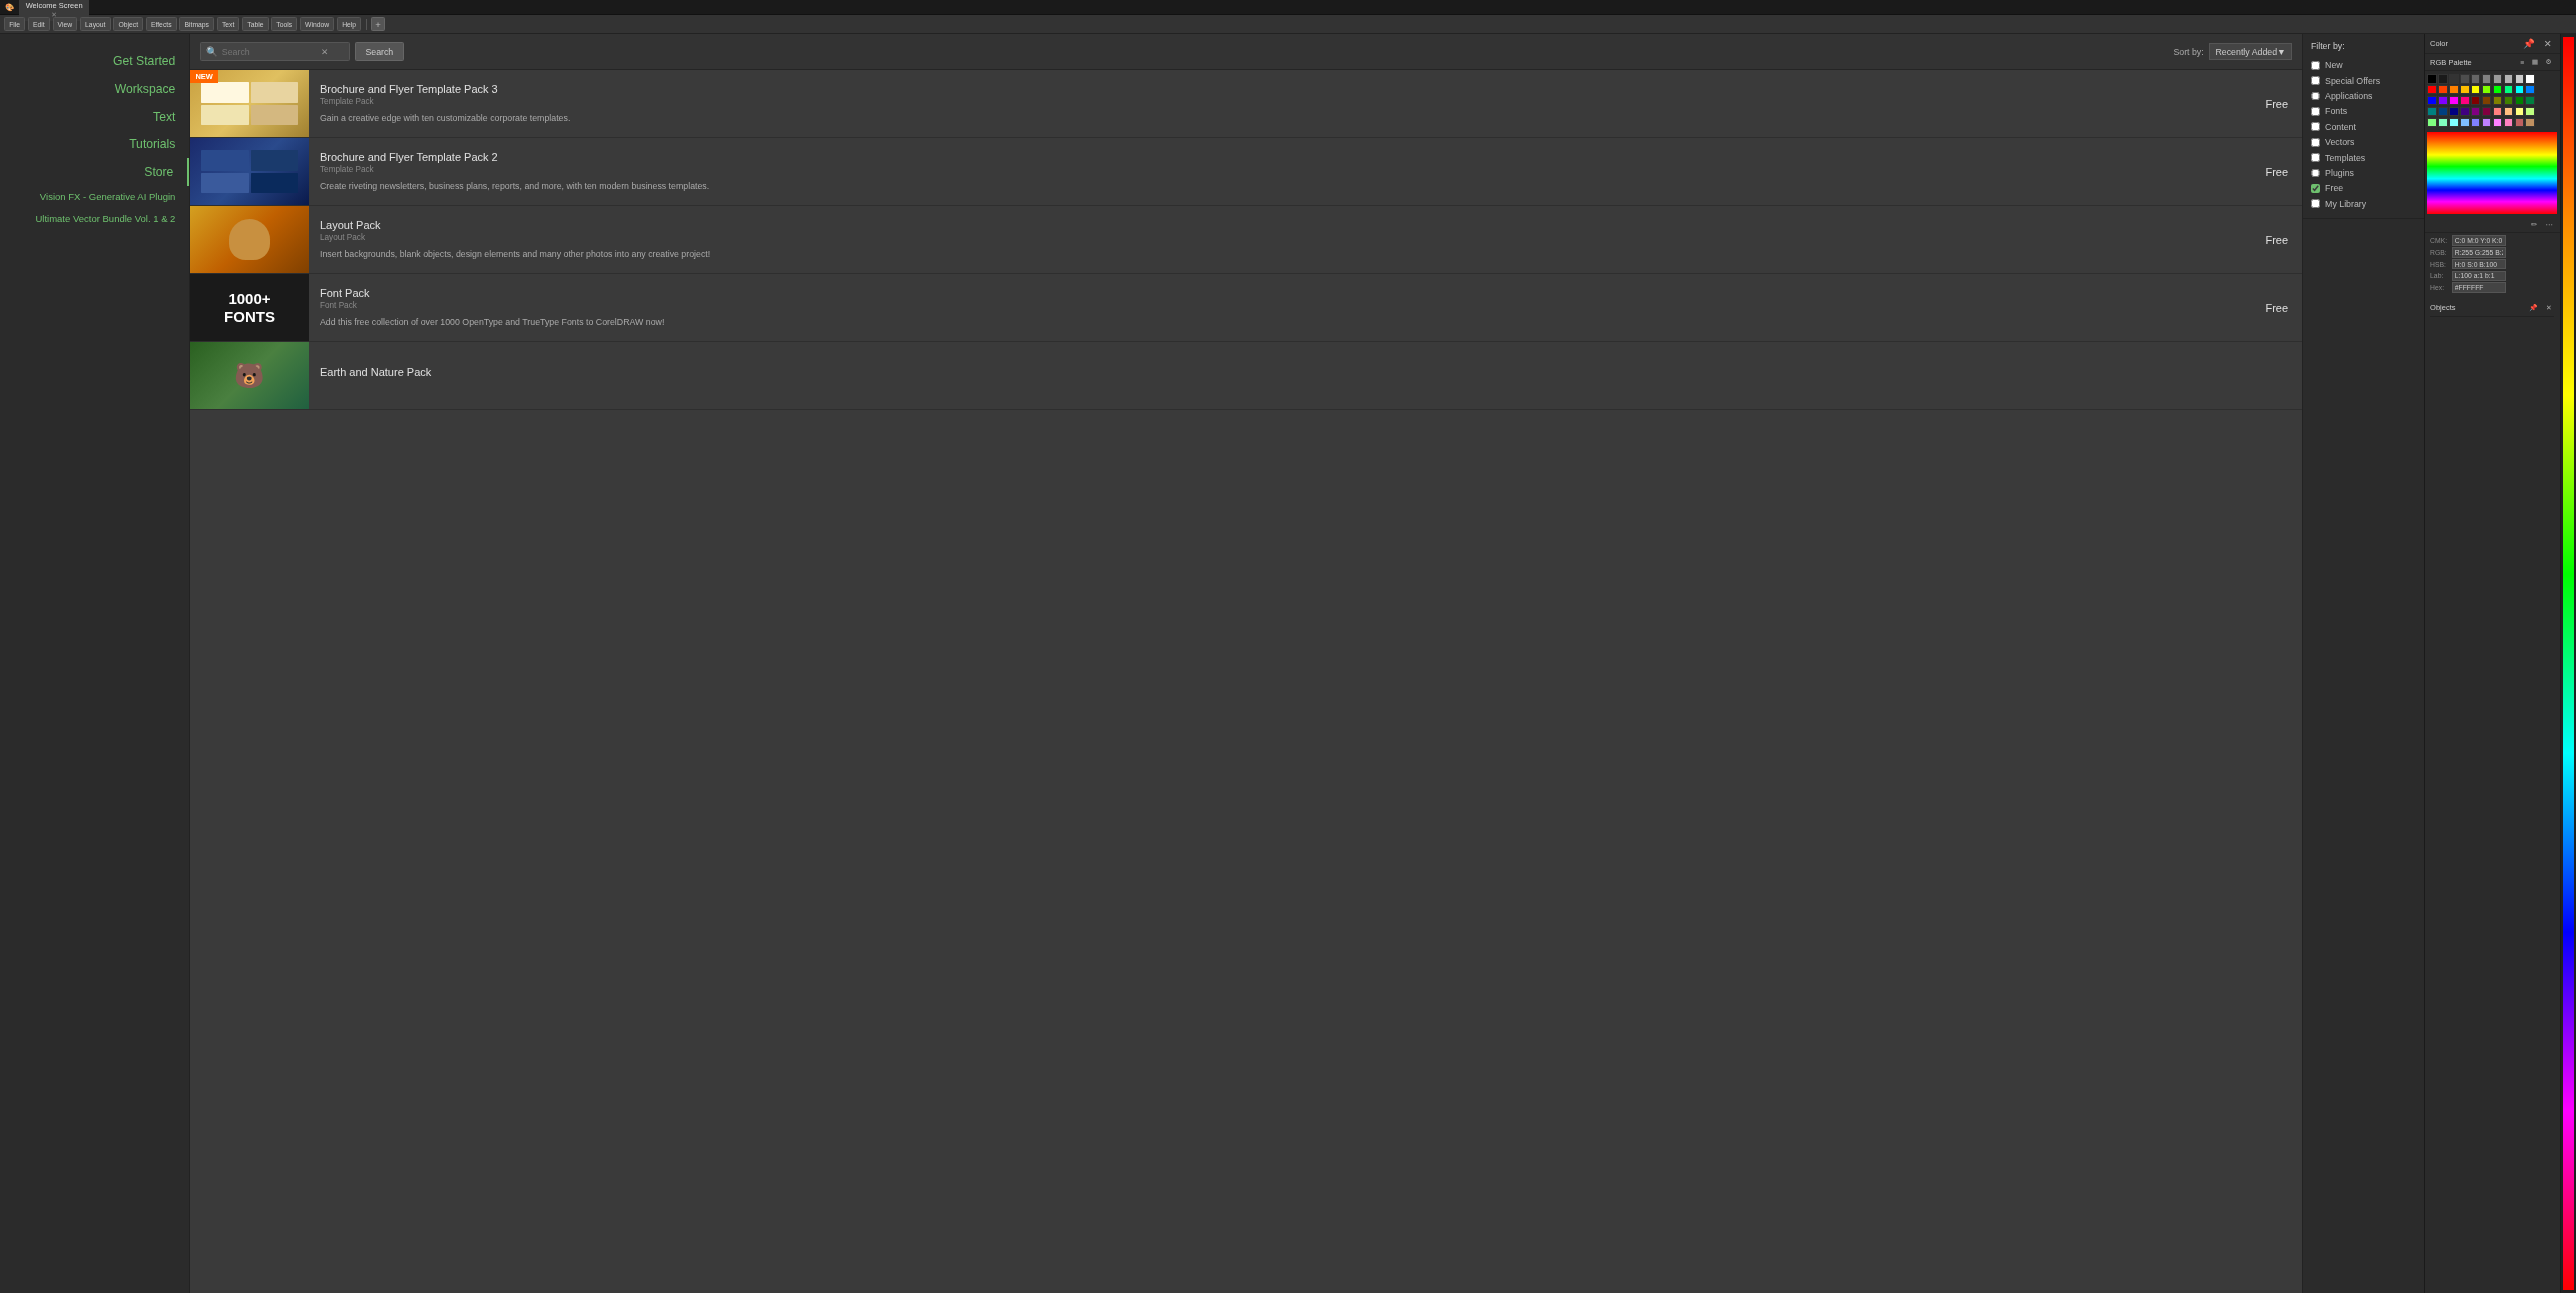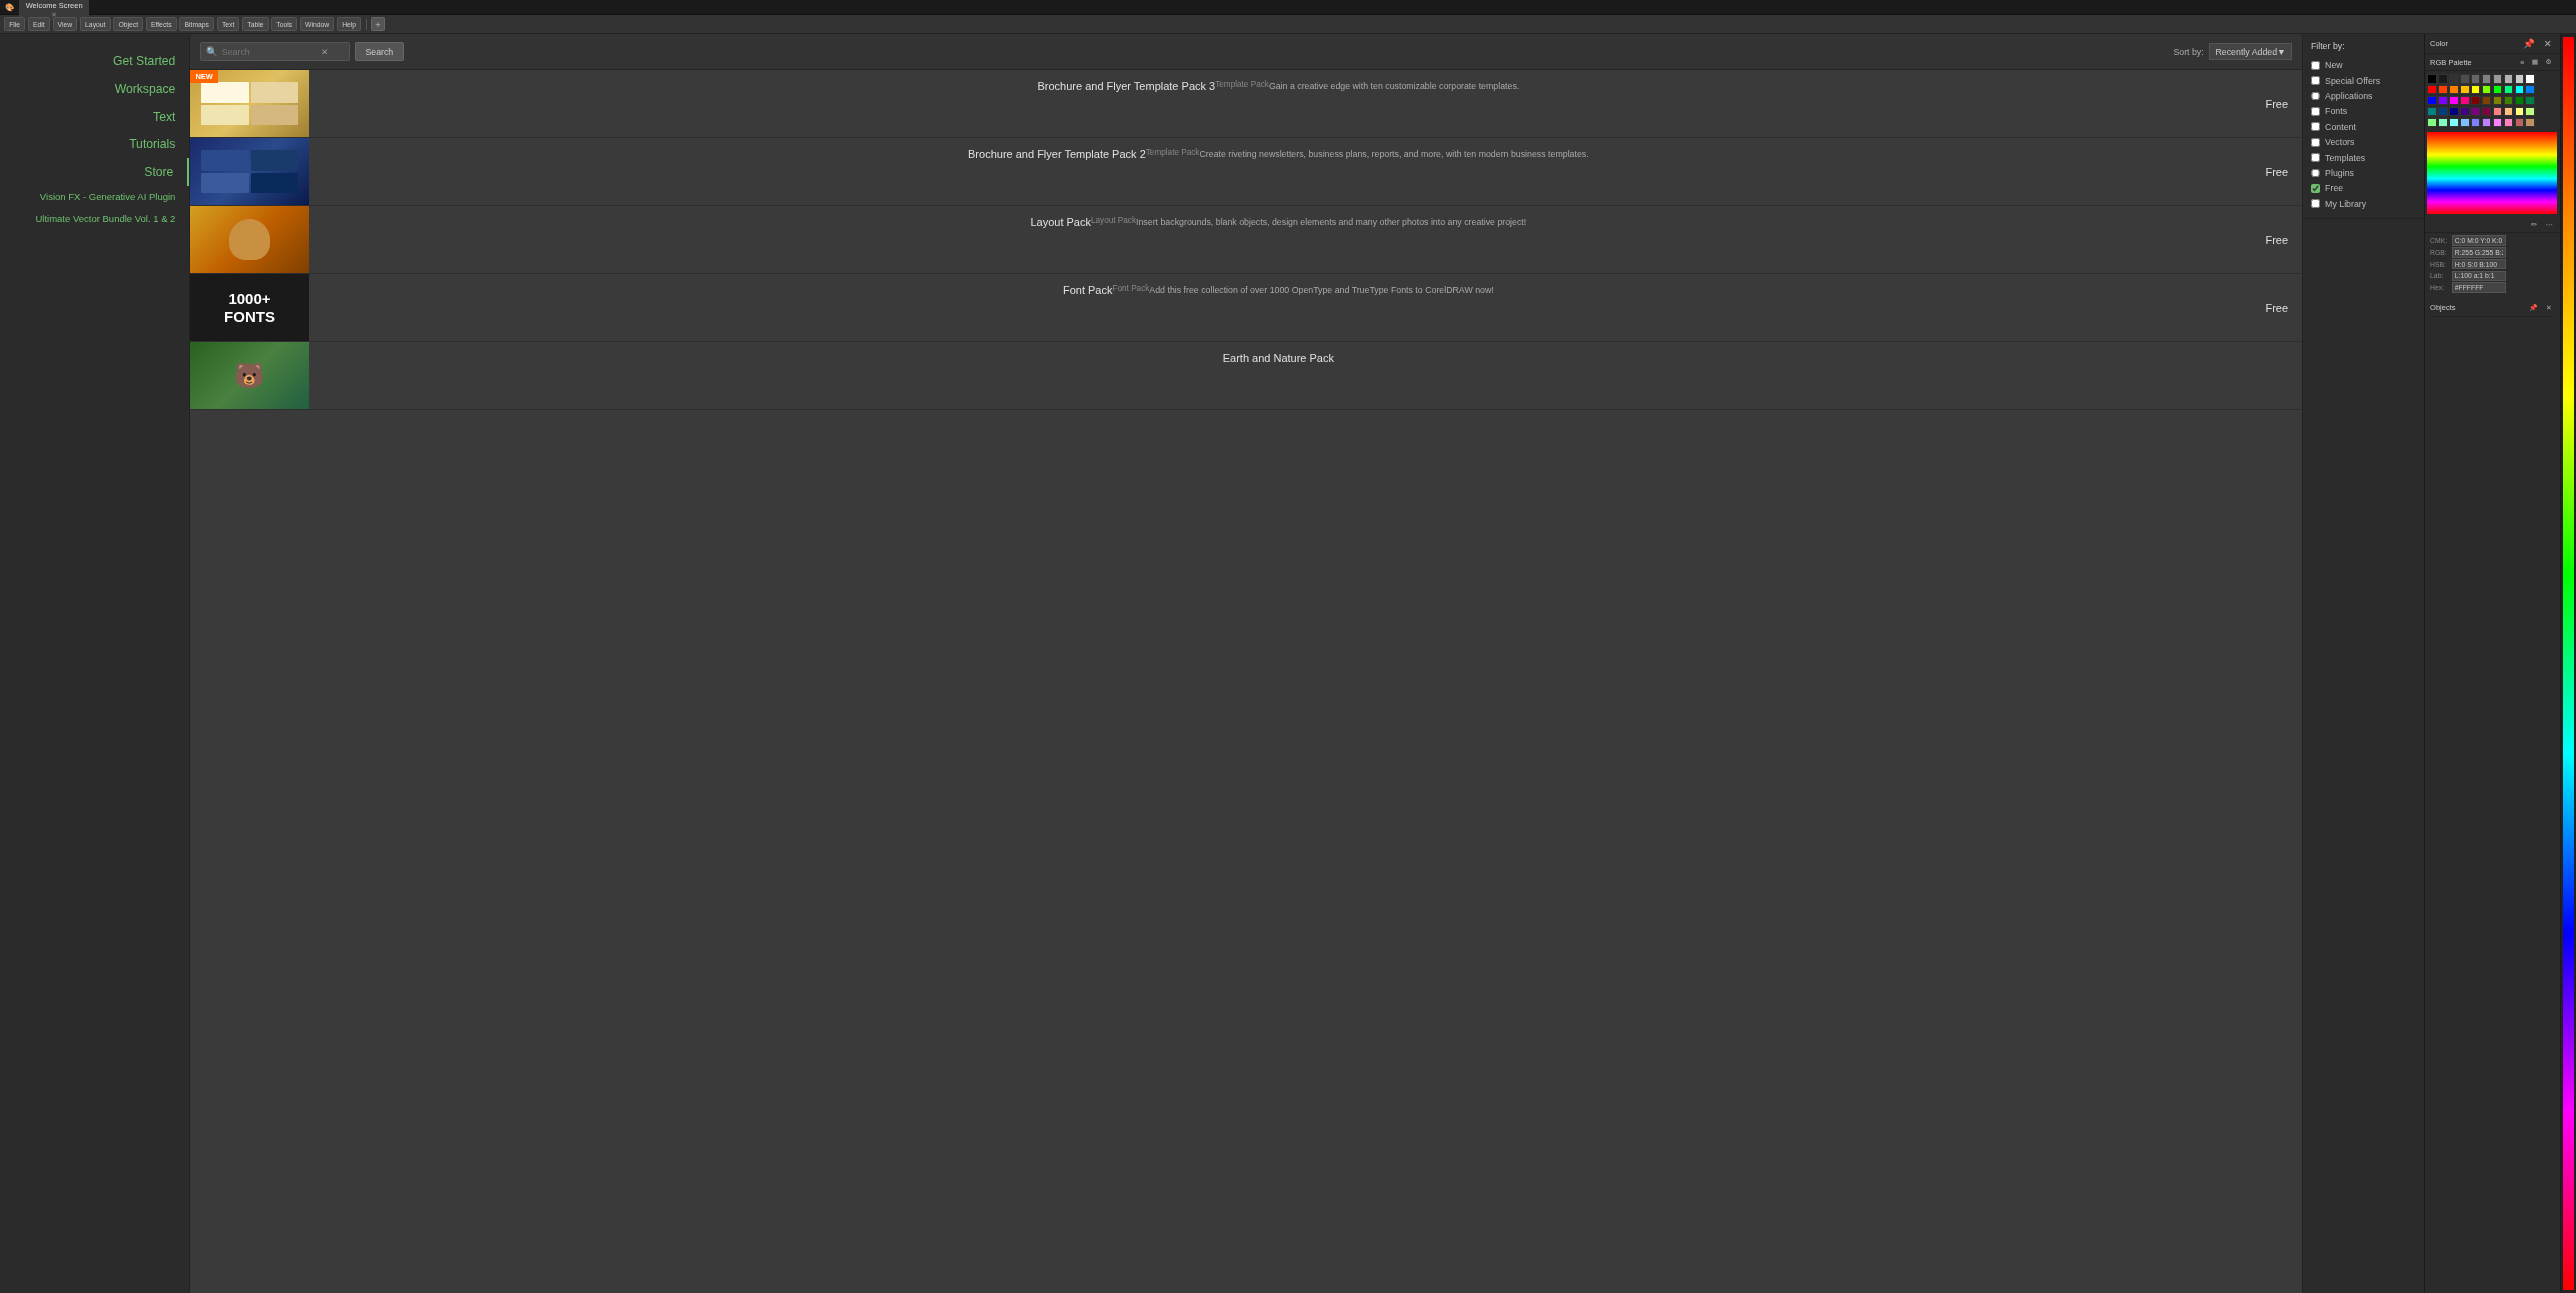--- a/index.html
+++ b/index.html
@@ -228,21 +228,21 @@
       color: #fff;
       font-size: 7.5px;
       font-weight: bold;
       padding: 2px 5.4px;
       z-index: 1;
     }
     .item-info {
       flex: 1;
       padding: 9.5px 11px;
       display: flex;
-      flex-direction: row;
+      flex-direction: column;
       justify-content: center;
     }
     .item-title {
       font-size: 11px;
       color: #e0e0e0;
       font-weight: 400;
       margin-bottom: 2.7px;
     }
     .item-subtitle {
       font-size: 8.2px;

